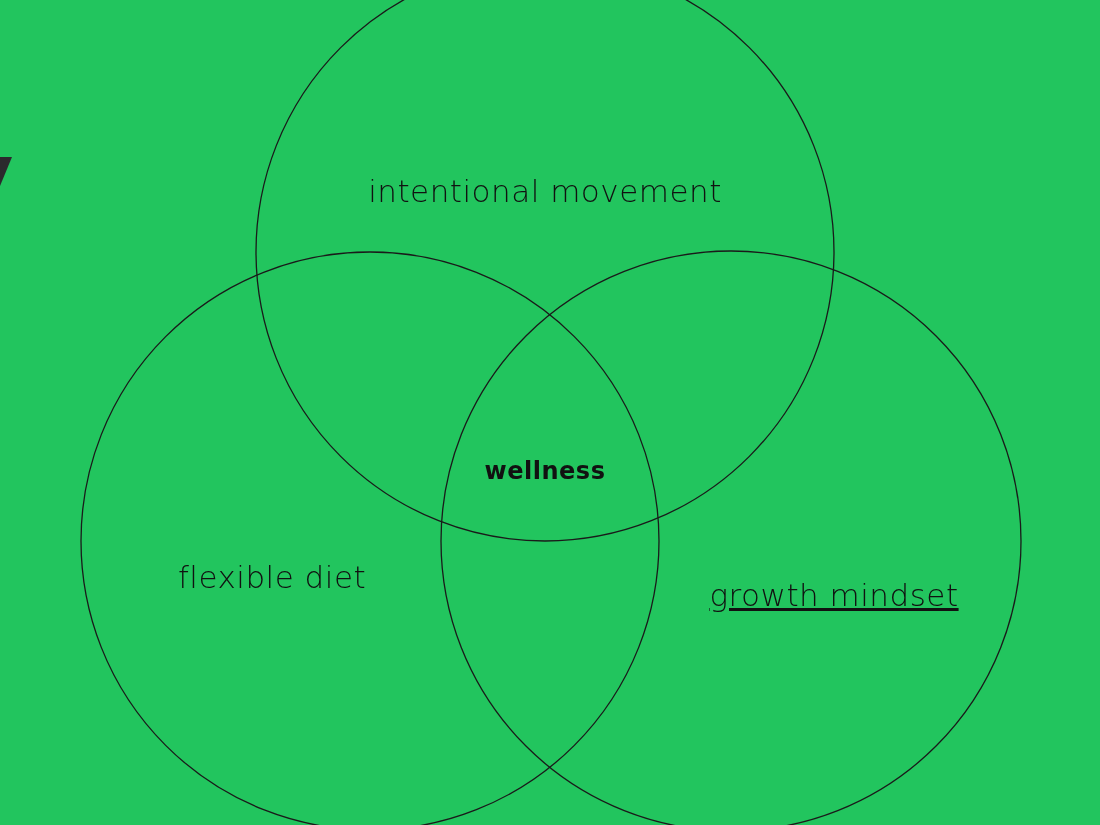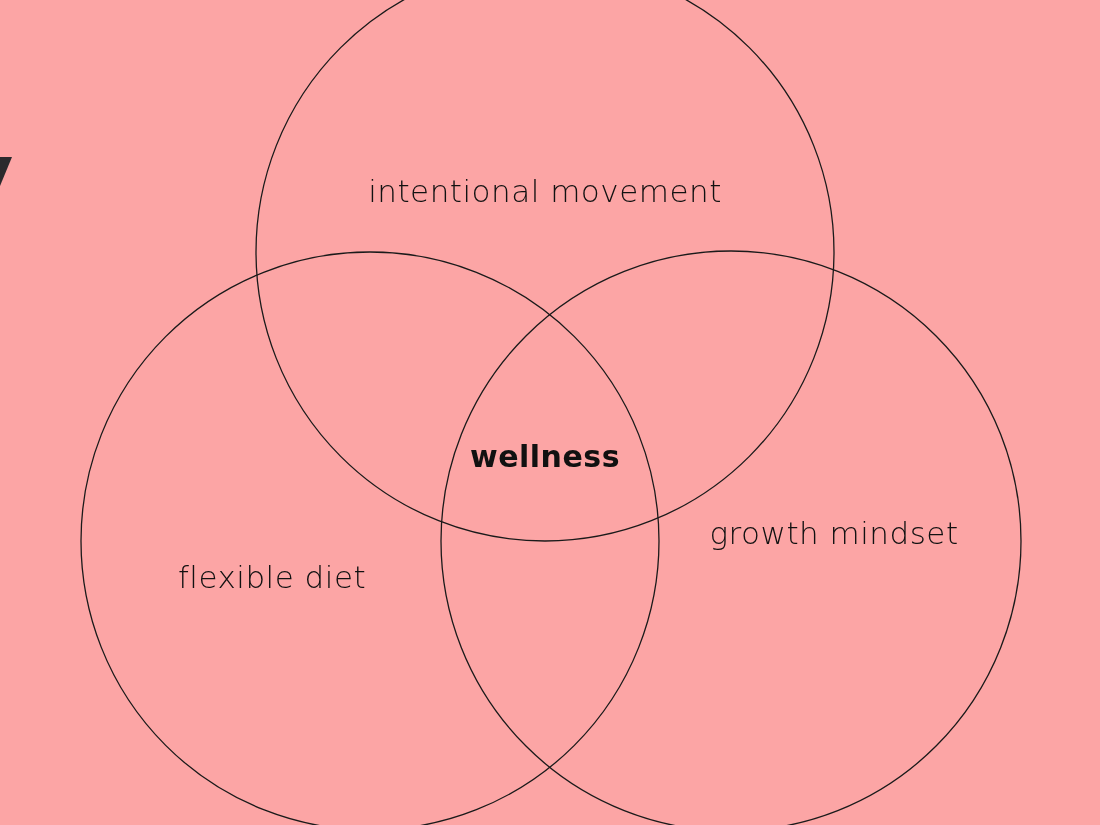--- a/index.html
+++ b/index.html
@@ -7,21 +7,21 @@
       padding: 0;
       width: 1100px;
       height: 825px;
       overflow: hidden;
       background: #f4f2f5;
     }
     .stage {
       position: relative;
       width: 1100px;
       height: 825px;
-      background: #fca5a5;
+      background: #22c55e;
       overflow: hidden;
     }
     svg.venn {
       position: absolute;
       left: 0;
       top: 0;
       width: 1100px;
       height: 825px;
     }
     .label {
@@ -31,36 +31,37 @@
       white-space: nowrap;
       transform: translate(-50%, -50%);
       letter-spacing: 0.5px;
     }
     .label.thin {
       font-size: 31px;
       font-weight: 300;
       -webkit-text-stroke: 0;
     }
     .label.center {
-      font-size: 30px;
+      font-size: 24px;
       font-weight: 700;
       letter-spacing: 0.5px;
+      margin-top: 15px;
     }
   </style>
 </head>
 <body>
 
 <div class="stage">
   <svg class="venn" viewBox="0 0 1100 825">
     <polygon points="0,157 12,157 0,186" fill="#2b2a2d"></polygon>
     <circle cx="545" cy="252" r="289" fill="none" stroke="#1a1a1a" stroke-width="1.3"></circle>
     <circle cx="370" cy="541" r="289" fill="none" stroke="#1a1a1a" stroke-width="1.3"></circle>
     <circle cx="731" cy="541" r="290" fill="none" stroke="#1a1a1a" stroke-width="1.3"></circle>
   </svg>
 
   <div class="label thin" style="left:545px; top:191px;">intentional movement</div>
 
   <div class="label center" style="left:545px; top:456px;">wellness</div>
 
   <div class="label thin" style="left:272px; top:567px;margin-top:10px;">flexible diet</div>
 
-  <div class="label thin" style="left:834px; top:533px;">growth mindset</div>
+  <div class="label thin" style="left:834px; top:595px;text-decoration:underline;">growth mindset</div>
 </div>
 
 </body></html>

